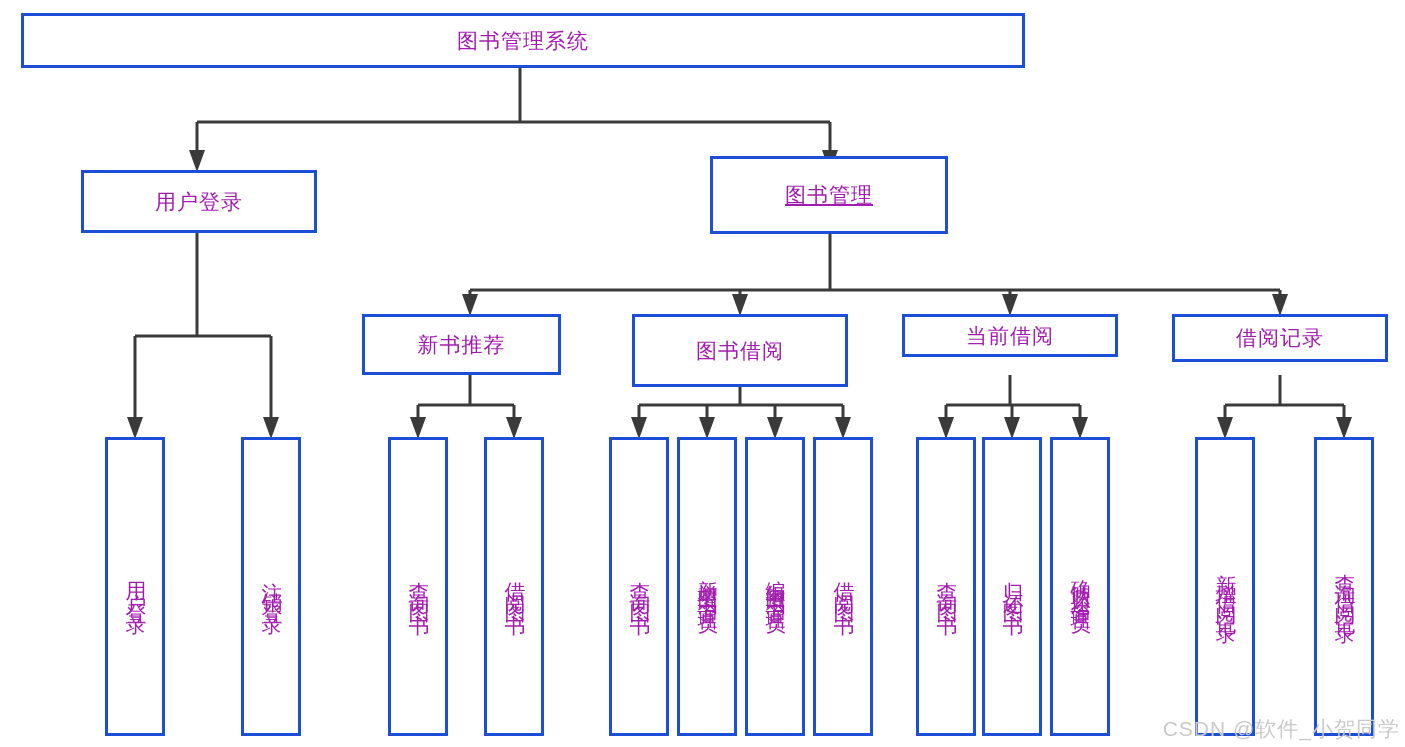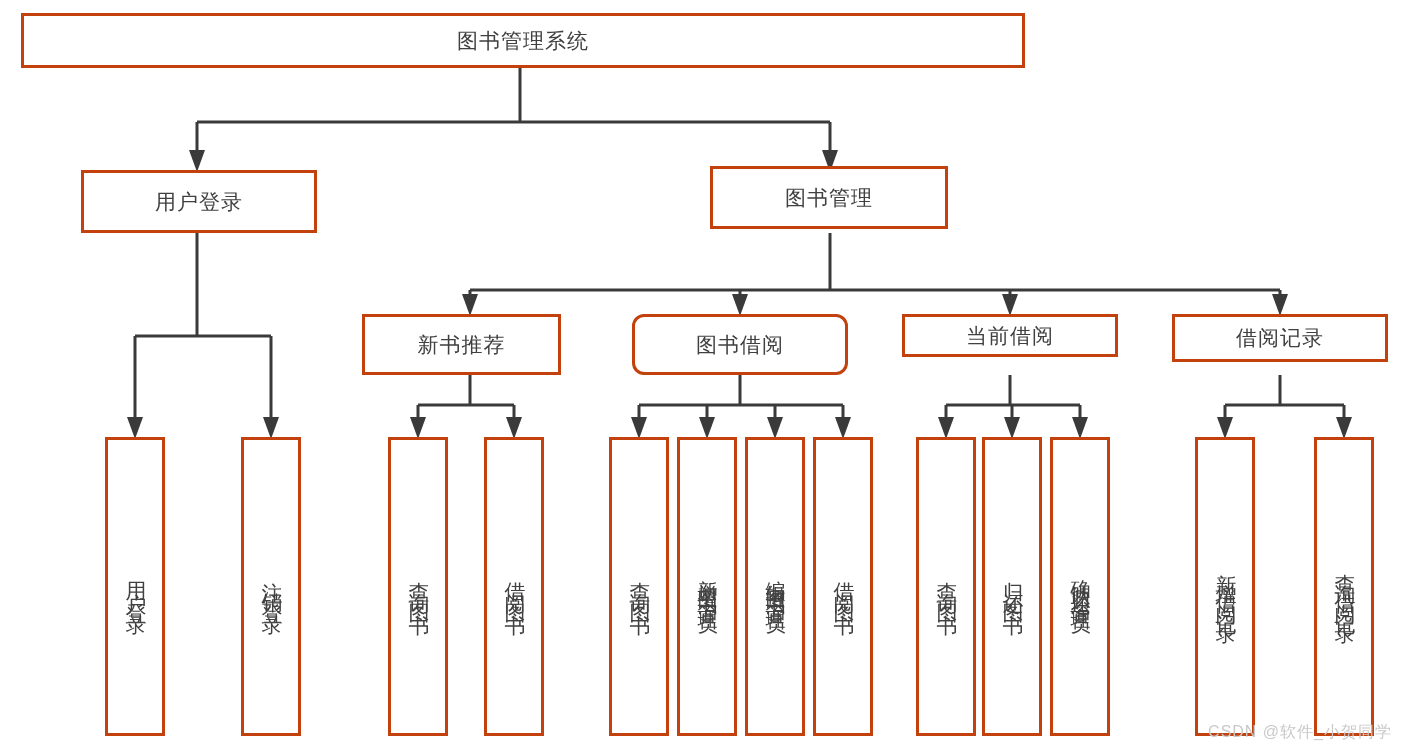--- a/index.html
+++ b/index.html
@@ -15,22 +15,22 @@
   #connectors {
     position: absolute;
     left: 0; top: 0;
     width: 1405px; height: 747px;
     pointer-events: none;
   }
   .box {
     position: absolute;
     box-sizing: border-box;
     background: #ffffff;
-    border: 3px solid #c2410c;
-    color: #404040;
+    border: 3px solid #1d4ed8;
+    color: #a21caf;
   }
   .box-h {
     display: flex;
     align-items: center;
     justify-content: center;
     font-size: 21px;
     letter-spacing: 1px;
     white-space: nowrap;
   }
   .box-v {
@@ -42,23 +42,23 @@
     text-align: center;
     line-height: 52px;
     white-space: nowrap;
     overflow: hidden;
   }
   .v-short { font-size: 21px; letter-spacing: 11px; }
   .v-mid   { font-size: 21px; letter-spacing: 10px; }
   .v-long  { font-size: 20px; letter-spacing: 5px; }
   #watermark {
     position: absolute;
-    right: 13px;
+    right: 5px;
     bottom: 4px;
-    font-size: 16px;
+    font-size: 21px;
     color: #c9c9c9;
     letter-spacing: 1px;
     z-index: 5;
     white-space: nowrap;
   }
 </style>
 </head>
 <body>
 
 <div id="stage">
@@ -92,24 +92,24 @@
       <polygon points="1004,417 1020,417 1012,439"></polygon>
       <polygon points="1072,417 1088,417 1080,439"></polygon>
       <polygon points="1217,417 1233,417 1225,439"></polygon>
       <polygon points="1336,417 1352,417 1344,439"></polygon>
     </g>
   </svg>
 
   <div class="box box-h" style="left:21px; top:13px; width:1004px; height:55px;">图书管理系统</div>
 
   <div class="box box-h" style="left:81px; top:170px; width:236px; height:63px;">用户登录</div>
-  <div class="box box-h" style="left:710px; top:166px; width:238px; height:63px;">图书管理</div>
+  <div class="box box-h" style="left:710px; top:156px; width:238px; height:78px;text-decoration:underline;">图书管理</div>
 
   <div class="box box-h" style="left:362px; top:314px; width:199px; height:61px;">新书推荐</div>
-  <div class="box box-h" style="left:632px; top:314px; width:216px; height:61px;border-radius:12px;">图书借阅</div>
+  <div class="box box-h" style="left:632px; top:314px; width:216px; height:73px;">图书借阅</div>
   <div class="box box-h" style="left:902px; top:314px; width:216px; height:43px;">当前借阅</div>
   <div class="box box-h" style="left:1172px; top:314px; width:216px; height:48px;">借阅记录</div>
 
   <div class="box box-v v-short" style="left:105px;">用户登录</div>
   <div class="box box-v v-short" style="left:241px;">注销登录</div>
 
   <div class="box box-v v-short" style="left:388px;">查询图书</div>
   <div class="box box-v v-short" style="left:484px;">借阅图书</div>
 
   <div class="box box-v v-short" style="left:609px;">查询图书</div>

